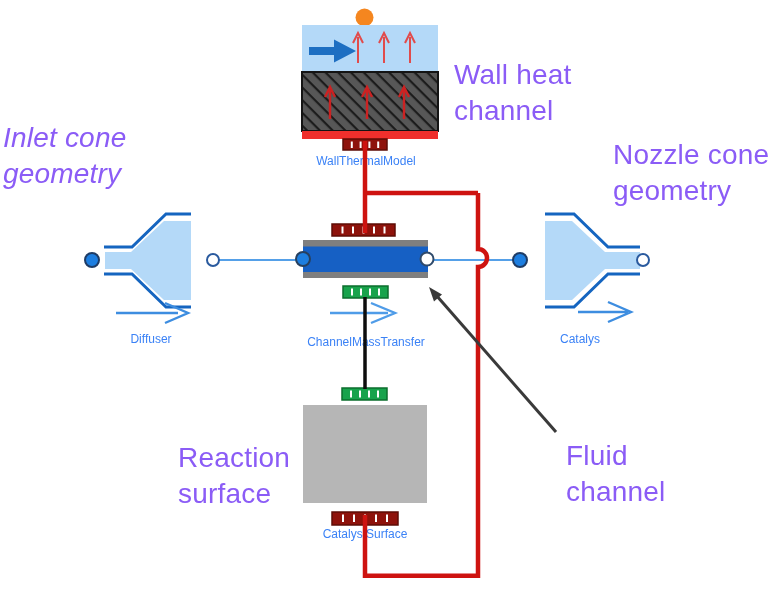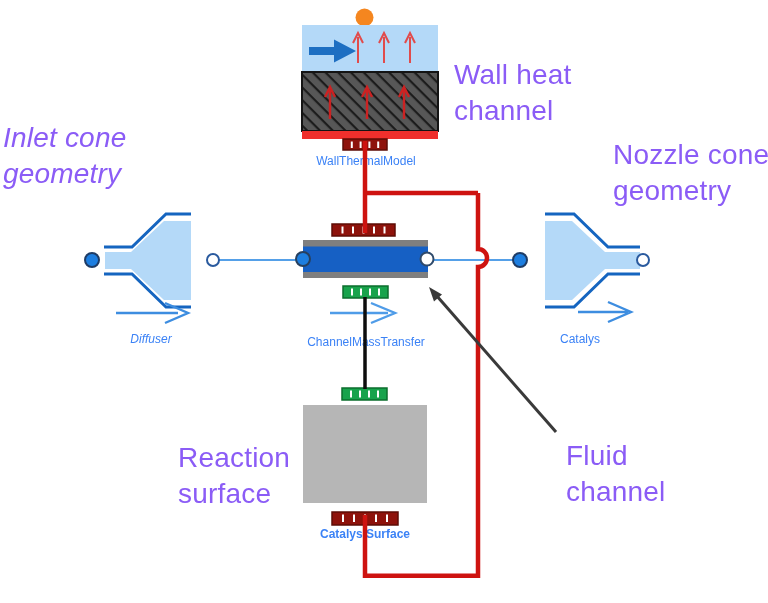--- a/index.html
+++ b/index.html
@@ -37,24 +37,24 @@
   <div class="anno" style="left:566px;top:438px;">
     <div>Fluid</div>
     <div>channel</div>
   </div>
   <div class="anno" style="left:178px;top:440px;">
     <div>Reaction</div>
     <div>surface</div>
   </div>
 
   <div class="comp-label" style="left:366px;top:154px;">WallThermalModel</div>
-  <div class="comp-label" style="left:151px;top:332px;font-style:italic;">Diffuser</div>
+  <div class="comp-label" style="left:151px;top:332px;">Diffuser</div>
   <div class="comp-label" style="left:366px;top:335px;">ChannelMassTransfer</div>
   <div class="comp-label" style="left:580px;top:332px;">Catalys</div>
-  <div class="comp-label" style="left:365px;top:527px;font-weight:bold;">Catalys Surface</div>
+  <div class="comp-label" style="left:365px;top:527px;">Catalys Surface</div>
 
   <svg class="gfx" width="768" height="603" viewBox="0 0 768 603">
     <defs>
       <pattern id="hatch" patternUnits="userSpaceOnUse" width="9" height="9" patternTransform="rotate(45)">
         <rect width="9" height="9" fill="#575757"></rect>
         <line x1="0" y1="1" x2="9" y2="1" stroke="#1c1c1c" stroke-width="2.4"></line>
       </pattern>
     </defs>
 
     <g>

